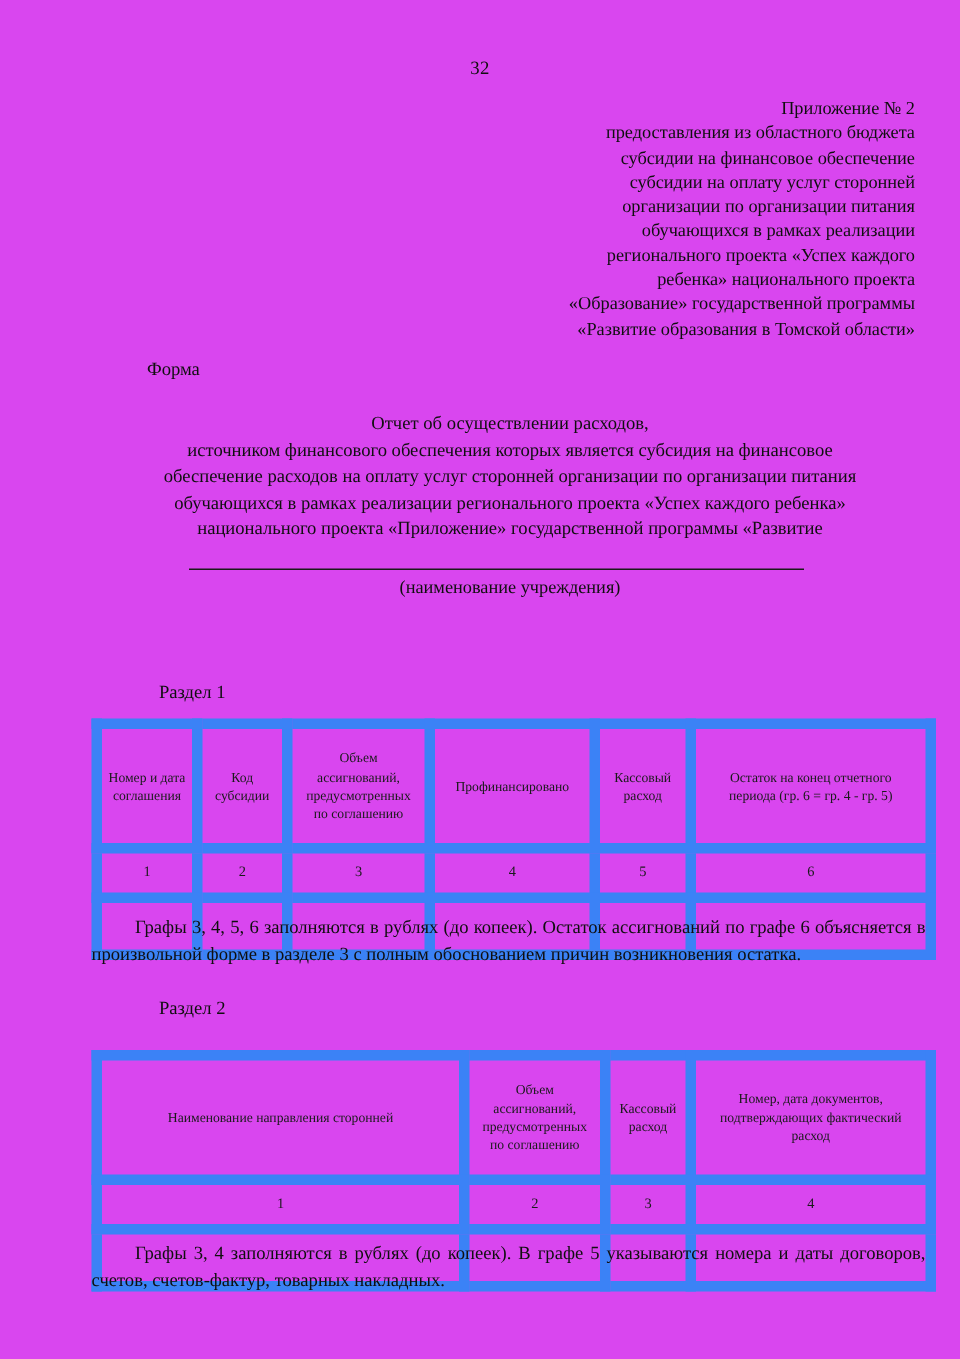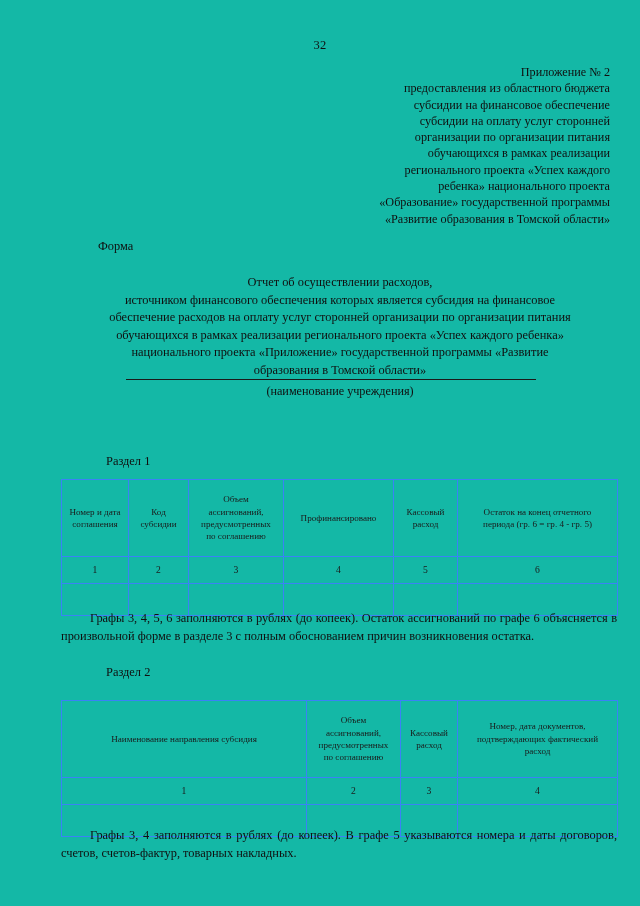--- a/index.html
+++ b/index.html
@@ -11,21 +11,21 @@
   body {
     font-family: "Liberation Serif", "DejaVu Serif", serif;
     color: #100f0f;
     -webkit-font-smoothing: antialiased;
   }
   .page {
     position: relative;
     width: 640px;
     height: 906px;
     margin: 0 auto;
-    background: #14b8a6;
+    background: #d946ef;
     overflow: hidden;
     box-sizing: border-box;
   }
 
   
   .page-number {
     position: absolute;
     top: 38px;
     left: 0;
     width: 640px;
@@ -116,21 +116,21 @@
 
   
   table.grid {
     position: absolute;
     border-collapse: collapse;
     table-layout: fixed;
     font-size: 9.1px;
     line-height: 12.4px;
   }
   table.grid td {
-    border: 1px solid #3b82f6;
+    border: 7px solid #3b82f6;
     text-align: center;
     vertical-align: middle;
     padding: 2px 2px;
     color: #1a1a1a;
   }
   table.grid td.head {
     height: 72px;
   }
   table.grid td.num {
     height: 22px;
@@ -185,21 +185,20 @@
   </div>
 
   <div class="form-word">Форма</div>
 
   <div class="doc-title">
     <span class="line">Отчет об осуществлении расходов,</span>
     <span class="line">источником финансового обеспечения которых является субсидия на финансовое</span>
     <span class="line">обеспечение расходов на оплату услуг сторонней организации по организации питания</span>
     <span class="line">обучающихся в рамках реализации регионального проекта «Успех каждого ребенка»</span>
     <span class="line">национального проекта «Приложение» государственной программы «Развитие</span>
-    <span class="line">образования в Томской области»</span>
   </div>
 
   <div class="inst-rule"></div>
   <div class="inst-caption">(наименование учреждения)</div>
 
 
   <div class="section-label section-1">Раздел 1</div>
 
   <table class="grid" id="table-section-1">
     <colgroup>
@@ -264,21 +263,21 @@
   <table class="grid" id="table-section-2">
     <colgroup>
       <col style="width:245px">
       <col style="width:94px">
       <col style="width:57px">
       <col style="width:160px">
     </colgroup>
     <tbody>
       <tr>
         <td class="head">
-          <span>Наименование направления субсидия</span>
+          <span>Наименование направления сторонней</span>
         </td>
         <td class="head">
           <span>Объем</span><br>
           <span>ассигнований,</span><br>
           <span>предусмотренных</span><br>
           <span>по соглашению</span>
         </td>
         <td class="head">
           <span>Кассовый</span><br>
           <span>расход</span>

